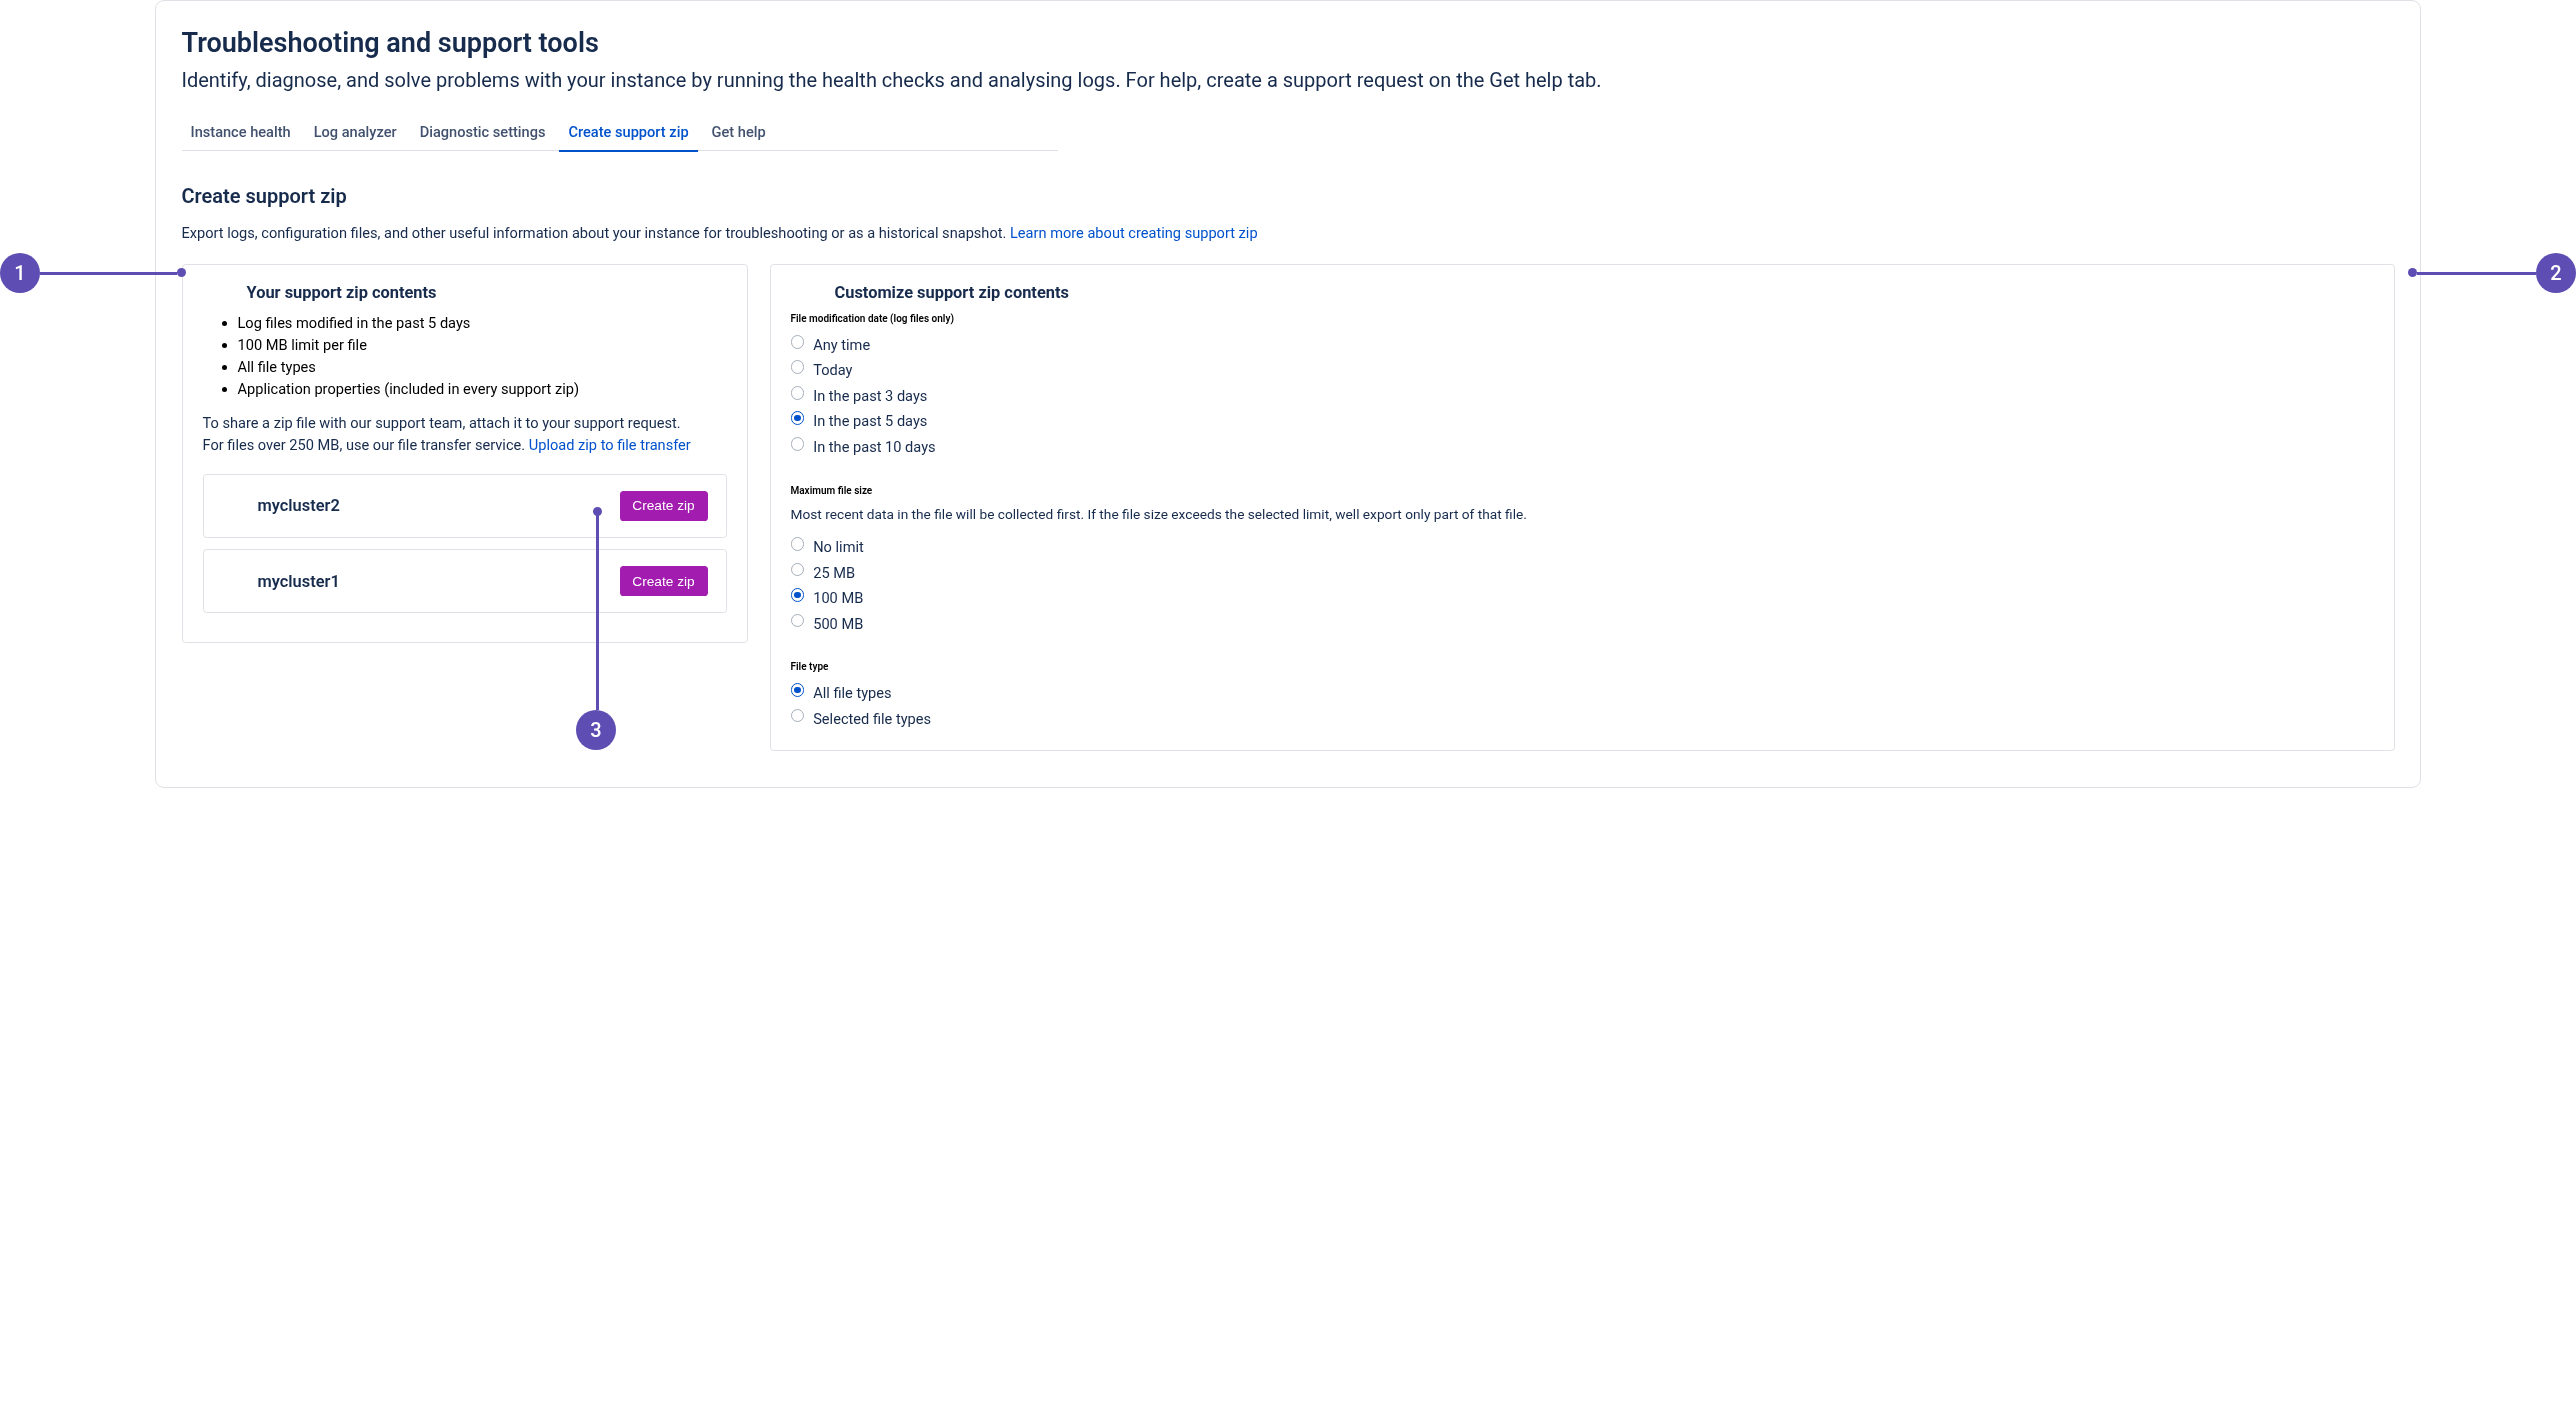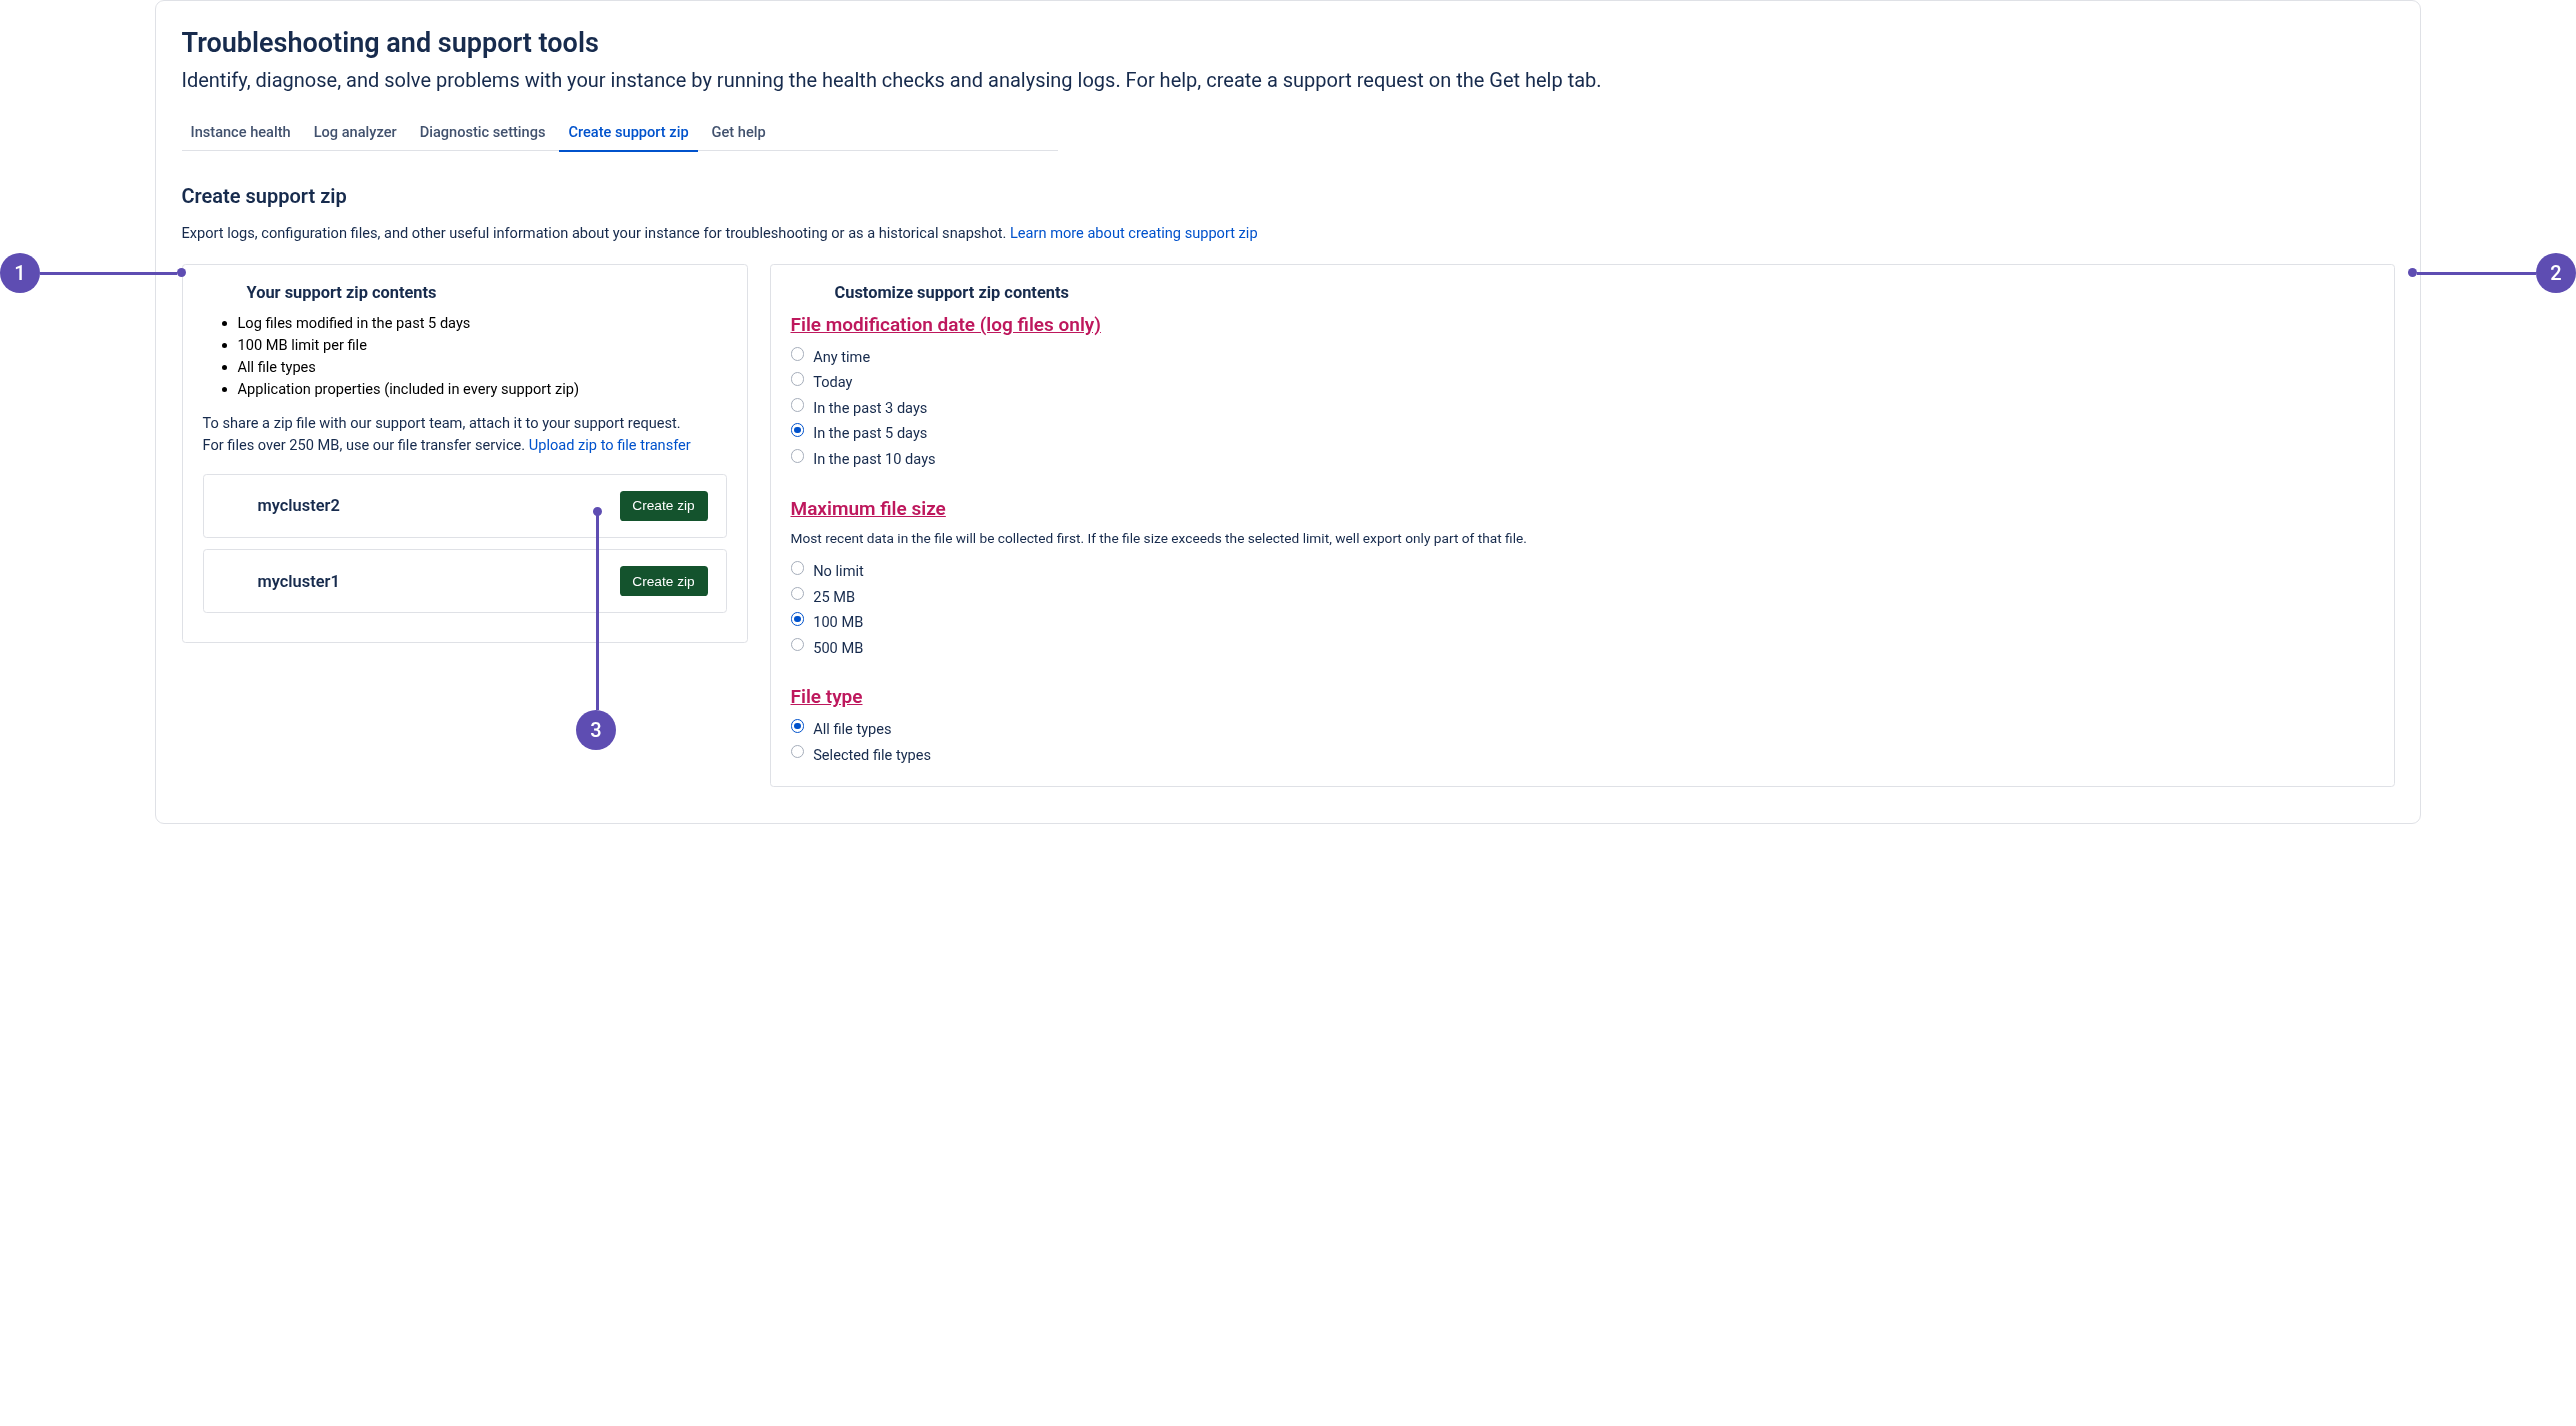--- a/index.html
+++ b/index.html
@@ -107,35 +107,34 @@
     align-items: center;
     margin-bottom: 11px;
   }
   .cluster-name {
     font-size: 16.4px;
     font-weight: 600;
     color: #172B4D;
     padding-left: 36px;
   }
   .btn-primary {
-    background: #14532d;
+    background: #a21caf;
     color: #fff;
     border: none;
     padding: 7.3px 12.8px;
     font-size: 13.7px;
     font-weight: 500;
     border-radius: 3.6px;
     cursor: pointer;
   }
   .group-label {
-    font-size: 19px;
+    font-size: 10px;
     font-weight: 600;
-    color: #be185d;
+    color: #000000;
     margin-bottom: 9px;
-    text-decoration: underline;
   }
   .group-desc {
     font-size: 13.7px;
     color: #172B4D;
     margin-bottom: 11px;
     line-height: 1.45;
   }
   .radio-group { margin-bottom: 24px; }
   .radio-item {
     display: flex;

